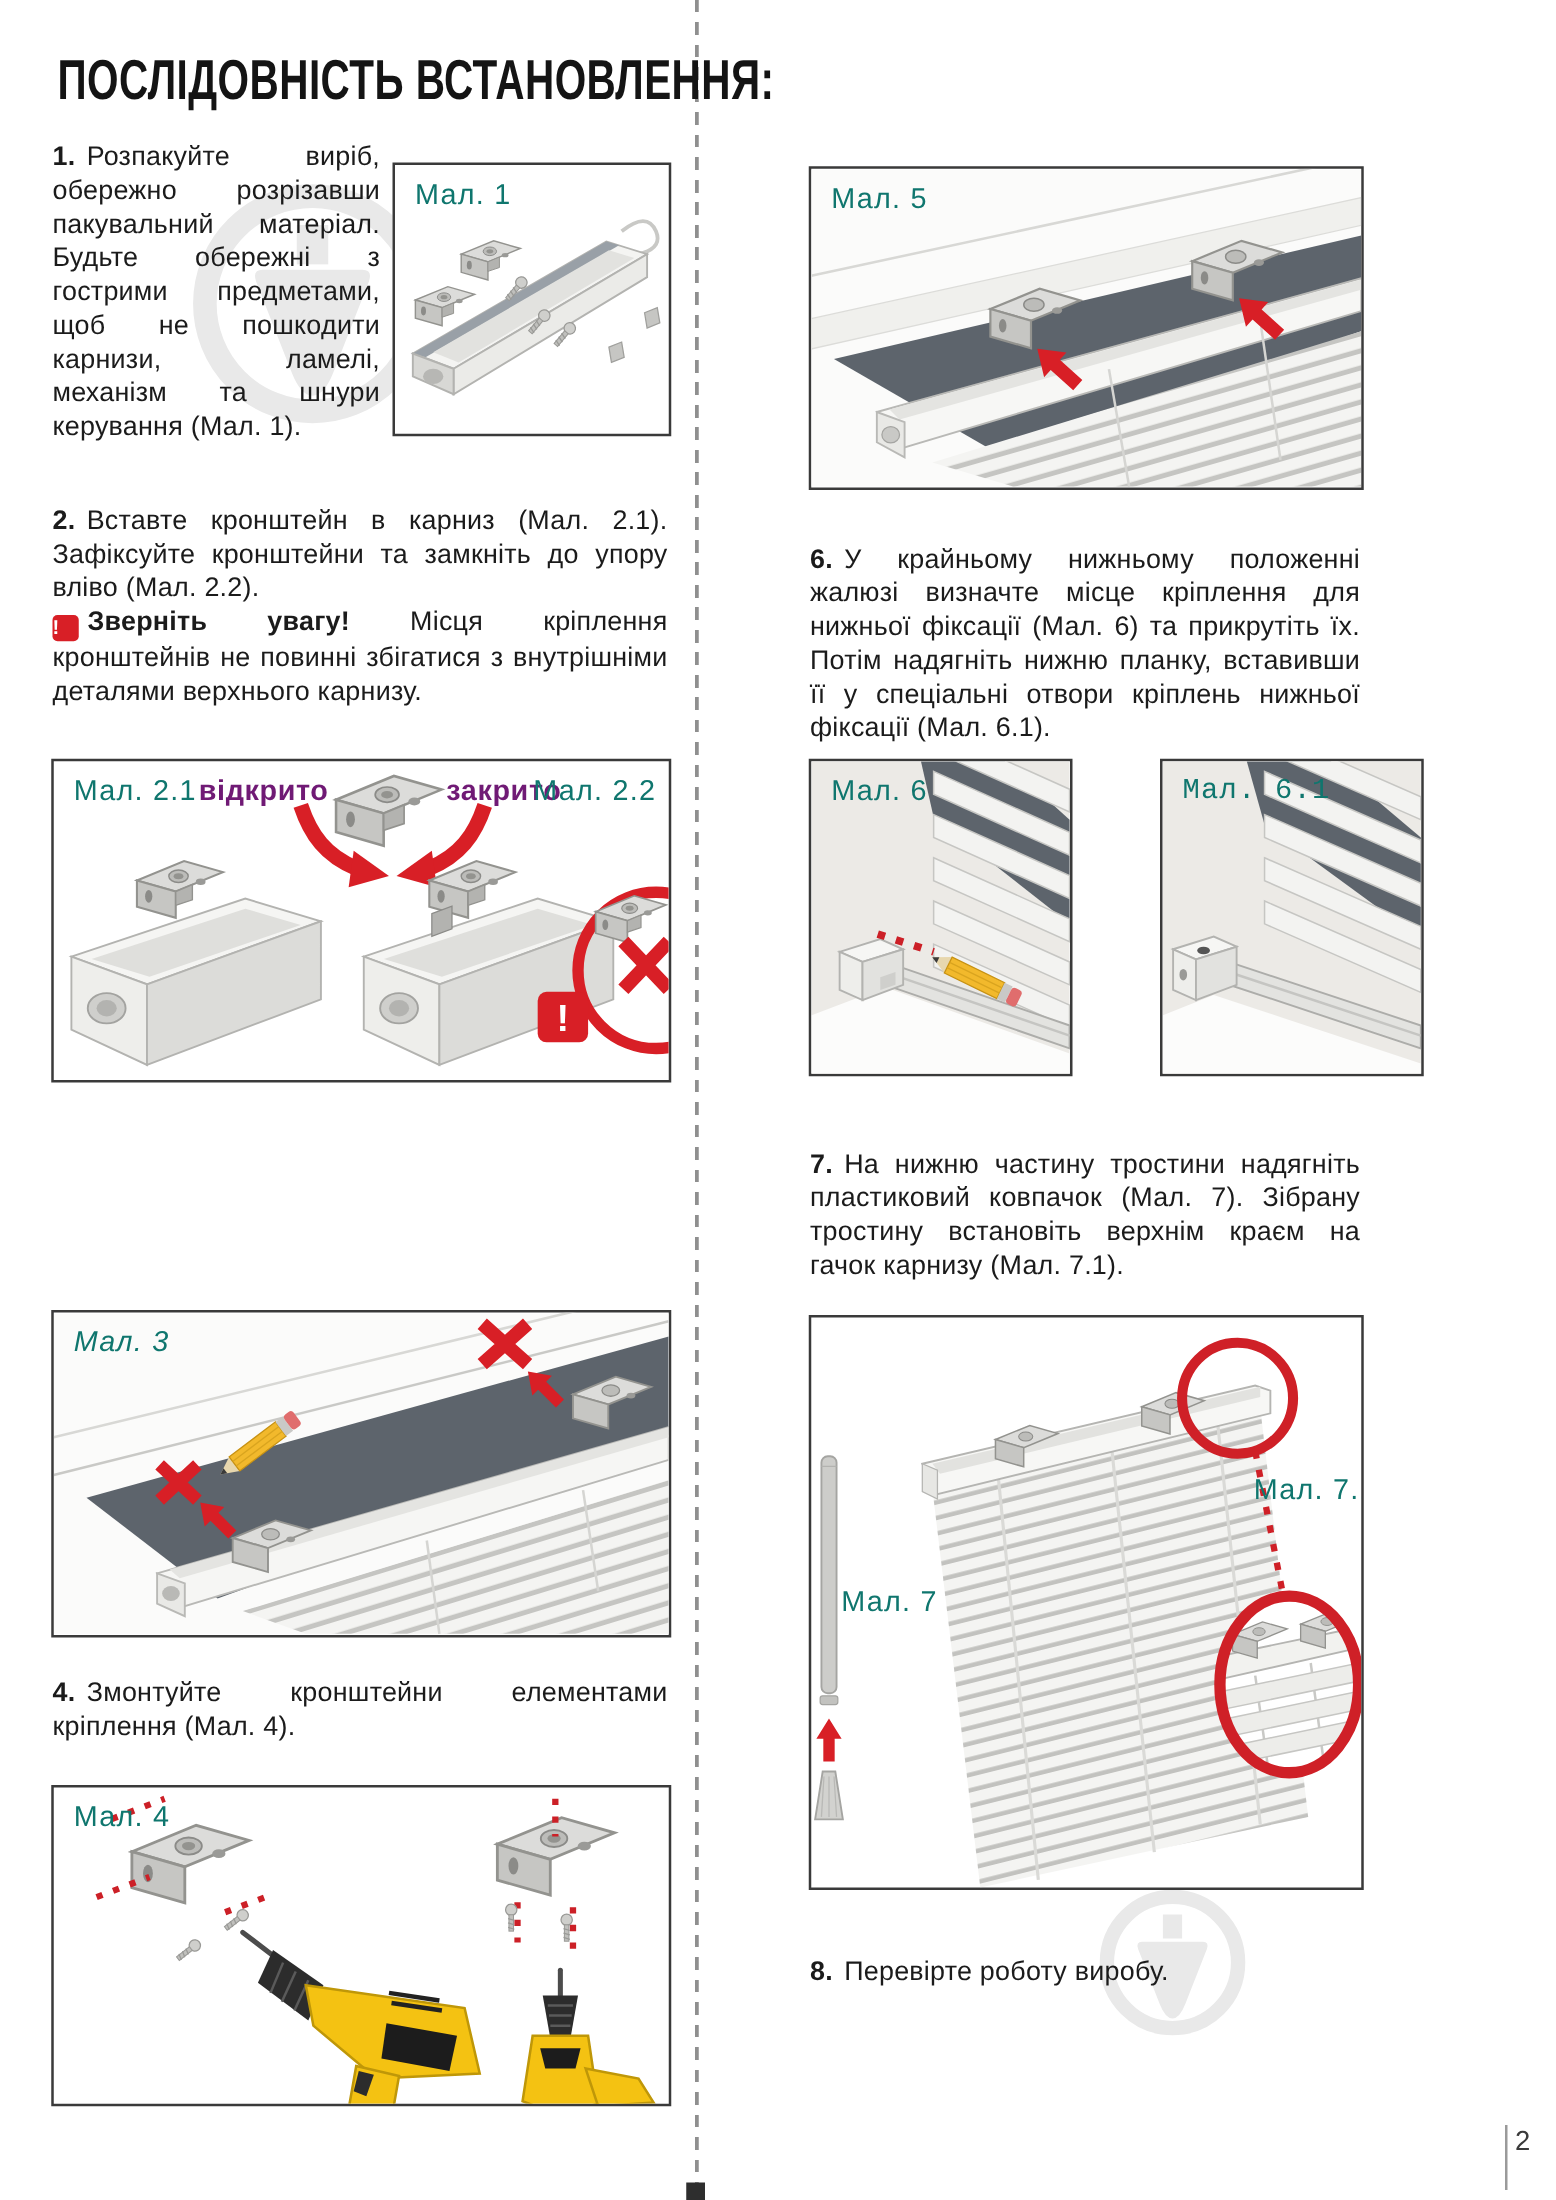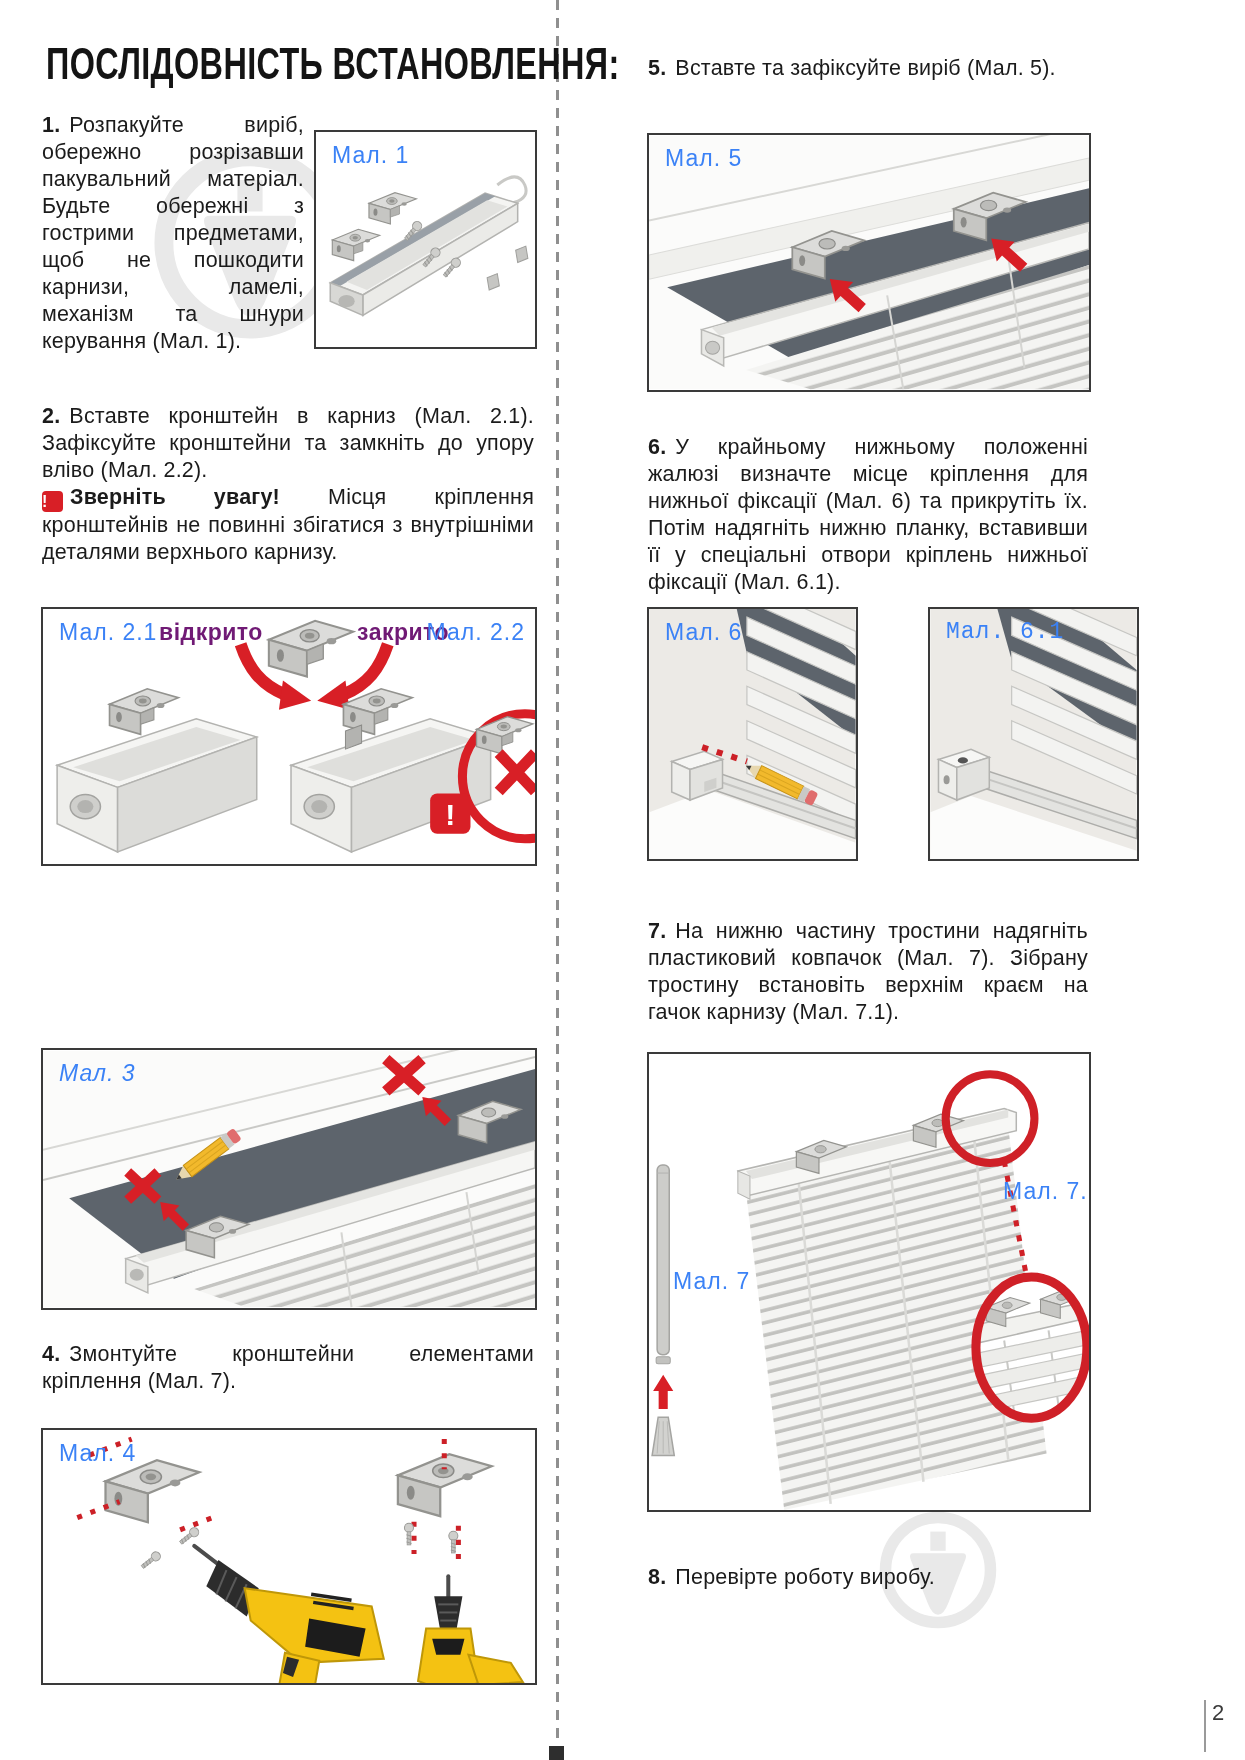--- a/index.html
+++ b/index.html
@@ -37,21 +37,21 @@
     display:inline-block; width:21px; height:21px; background:#d81f26; color:#fff;
     border-radius:4px; text-align:center; line-height:21px; font-weight:700; font-size:16px;
     vertical-align:-3px; margin-right:7px;
   }
   .warn-label{font-weight:700;}
 
   
   .figbox{position:absolute; border:2px solid #3a3a3a; background:#fff; overflow:hidden;}
   .figbox svg{position:absolute; left:0; top:0; width:100%; height:100%;}
   .figlabel{
-    position:absolute; left:16px; top:10px; font-size:23px; letter-spacing:1px; color:#3b82f6; z-index:2; white-space:nowrap;
+    position:absolute; left:16px; top:10px; font-size:23px; letter-spacing:1px; color:#0f766e; z-index:2; white-space:nowrap;
   }
   .figlabel.red{color:#701a75; font-weight:700; letter-spacing:0.5px;}
   .badge-txt{fill:#ffffff; font-family:"Liberation Sans",sans-serif; font-weight:bold; font-size:30px;}
 
   
   .pageno-line{position:absolute; left:1204px; top:1700px; width:2px; height:52px; background:#9a9a9a;}
   .pageno{position:absolute; left:1212px; top:1700px; font-size:22px; color:#3a3a3a;}
 </style>
 </head>
 <body>
@@ -220,21 +220,21 @@
         <use href="#a3" transform="translate(384,38) rotate(45)"></use>
         <g transform="translate(128,122) rotate(-37)">
             <use href="#pc3"></use>
           </g>
         <path d="M84 120 l30 28 M114 120 l-30 28" stroke="#d81f26" stroke-width="10"></path>
         <use href="#a3" transform="translate(124,142) rotate(45)"></use>
       </svg>
     </figure>
 
     <div class="step" style="left:42px; top:1341px; width:492px;">
-      <p><span class="num">4.</span><span>Змонтуйте кронштейни елементами кріплення (Мал. 7).</span></p>
+      <p><span class="num">4.</span><span>Змонтуйте кронштейни елементами кріплення (Мал. 4).</span></p>
     </div>
 
     <figure class="figbox" style="left:41px; top:1428px; width:492px; height:253px; margin:0;">
       <span class="figlabel">Мал. 4</span>
       <svg viewBox="0 0 488 249">
         <defs>
           <g id="bD">
             <polygon points="0,16 34,2 62,10 28,24" fill="#dcdcda" stroke="#93938f" stroke-width="1.5"></polygon>
             <ellipse cx="30" cy="13" rx="7" ry="4.5" fill="#bcbcb9" stroke="#8b8b88" stroke-width="1"></ellipse>
             <ellipse cx="30" cy="13" rx="3.5" ry="2.2" fill="#93938f"></ellipse>
@@ -286,23 +286,20 @@
           <line x1="40" y1="22" x2="60" y2="22" stroke="#5a5a5a" stroke-width="2"></line>
           <line x1="41" y1="30" x2="59" y2="30" stroke="#5a5a5a" stroke-width="2"></line>
           <line x1="42" y1="38" x2="58" y2="38" stroke="#5a5a5a" stroke-width="2"></line>
           <polygon points="28,46 72,46 80,100 64,104 36,104 20,98" fill="#f4c212" stroke="#bf9708" stroke-width="2"></polygon>
           <polygon points="70,72 112,80 124,99 80,102" fill="#f4c212" stroke="#bf9708" stroke-width="2"></polygon>
           <polygon points="34,56 66,56 62,72 38,72" fill="#1c1c1c"></polygon>
         </g>
       </svg>
     </figure>
 
-    <div class="step" style="left:648px; top:55px; width:440px;">
-      <p><span class="num">5.</span><span>Вставте та зафіксуйте виріб (Мал. 5).</span></p>
-    </div>
 
     <figure class="figbox" style="left:647px; top:133px; width:440px; height:255px; margin:0;">
       <span class="figlabel">Мал. 5</span>
       <svg viewBox="0 0 436 251">
         <defs>
           <pattern id="p5" width="13" height="13" patternUnits="userSpaceOnUse" patternTransform="rotate(-16)">
             <rect width="13" height="13" fill="#f4f4f2"></rect>
             <rect y="9" width="13" height="4" fill="#c5c5c2"></rect>
           </pattern>
           <g id="bE">

